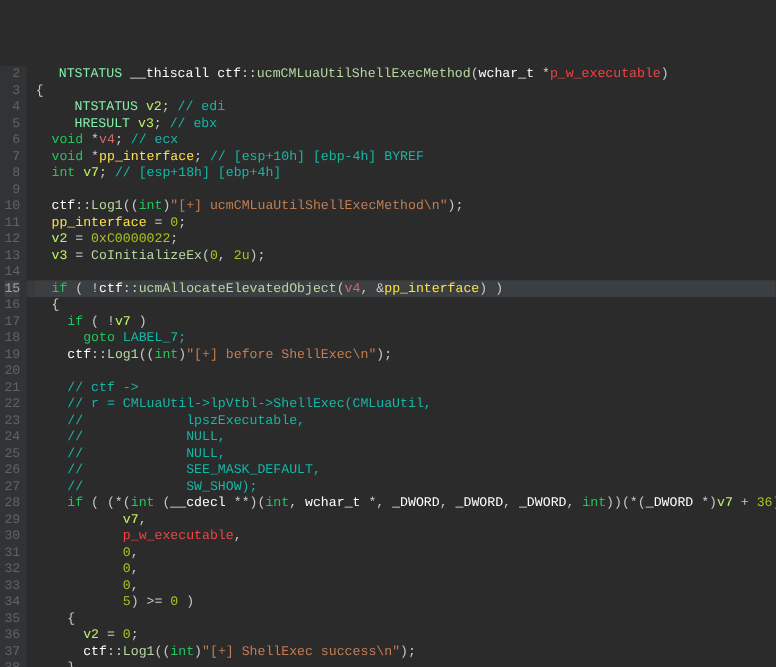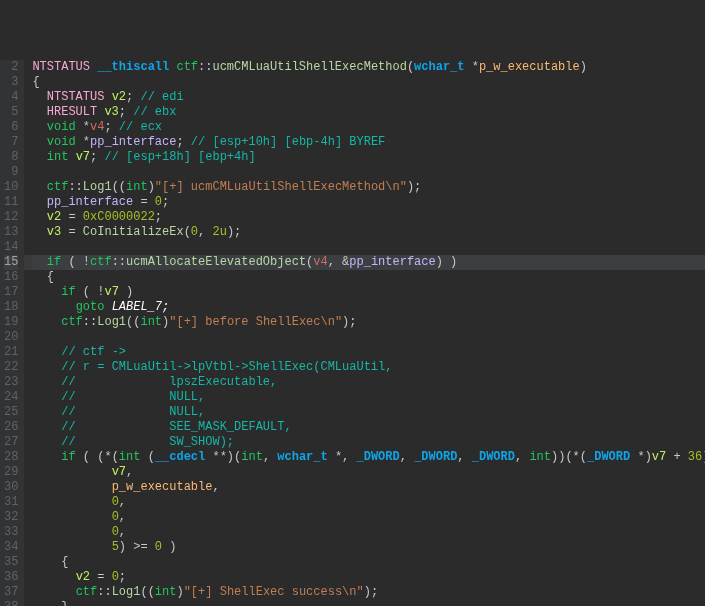--- a/index.html
+++ b/index.html
@@ -37,33 +37,33 @@
   .code .line.hl::before {
     content: "";
     position: absolute;
     left: 0; right: 0;
     height: 15px;
     background: #3a3a3a;
     z-index: -1;
   }
   
   .kw    { color: #22c55e; }            
-  .type  { color: #f9a8d4; }            
-  .builtin { color: #0ea5e9; font-weight: bold; }          
-  .scope { color: #22c55e; }            
+  .type  { color: #86efac; margin-left: 21px; }            
+  .builtin { color: #ffffff; }          
+  .scope { color: #ffffff; }            
   .func  { color: #b8d7a3; text-align: right; }            
-  .param { color: #fdba74; }            
+  .param { color: #ef4444; }            
   .var   { color: #bef264; }            
   .num   { color: #a8c023; }            
   .str   { color: #c27e52; }
   .op    { color: #c8c8c8; }
   .punc  { color: #c8c8c8; }
-  .label { color: #ffffff; font-style: italic; }
+  .label { color: #14b8a6; }
   .red   { color: #d16969; margin-top: 32px; }            
-  .orange{ color: #c4b5fd; }            
+  .orange{ color: #fde047; }            
   .cmtg  { color: #14b8a6; }
 </style>
 </head>
 <body>
 
 
 
 <div class="editor">
   <div class="gutter" id="gutter"><div class="line">2</div><div class="line">3</div><div class="line">4</div><div class="line">5</div><div class="line">6</div><div class="line">7</div><div class="line">8</div><div class="line">9</div><div class="line">10</div><div class="line">11</div><div class="line">12</div><div class="line">13</div><div class="line">14</div><div class="line" style="background: rgb(60, 63, 65); color: rgb(164, 163, 163);">15</div><div class="line">16</div><div class="line">17</div><div class="line">18</div><div class="line">19</div><div class="line">20</div><div class="line">21</div><div class="line">22</div><div class="line">23</div><div class="line">24</div><div class="line">25</div><div class="line">26</div><div class="line">27</div><div class="line">28</div><div class="line">29</div><div class="line">30</div><div class="line">31</div><div class="line">32</div><div class="line">33</div><div class="line">34</div><div class="line">35</div><div class="line">36</div><div class="line">37</div><div class="line">38</div></div>
   <div class="code" id="code"><div class="line"><span class="type">NTSTATUS </span><span class="builtin">__thiscall </span><span class="scope">ctf</span><span class="op">::</span><span class="func">ucmCMLuaUtilShellExecMethod</span><span class="punc">(</span><span class="builtin">wchar_t </span><span class="op">*</span><span class="param">p_w_executable</span><span class="punc">)</span></div><div class="line"><span class="punc">{</span></div><div class="line"><span class="op">  </span><span class="type">NTSTATUS </span><span class="var">v2</span><span class="punc">; </span><span class="cmtg">// edi</span></div><div class="line"><span class="op">  </span><span class="type">HRESULT </span><span class="var">v3</span><span class="punc">; </span><span class="cmtg">// ebx</span></div><div class="line"><span class="op">  </span><span class="kw">void </span><span class="op">*</span><span class="red">v4</span><span class="punc">; </span><span class="cmtg">// ecx</span></div><div class="line"><span class="op">  </span><span class="kw">void </span><span class="op">*</span><span class="orange">pp_interface</span><span class="punc">; </span><span class="cmtg">// [esp+10h] [ebp-4h] BYREF</span></div><div class="line"><span class="op">  </span><span class="kw">int </span><span class="var">v7</span><span class="punc">; </span><span class="cmtg">// [esp+18h] [ebp+4h]</span></div><div class="line"></div><div class="line"><span class="op">  </span><span class="scope">ctf</span><span class="op">::</span><span class="func">Log1</span><span class="punc">((</span><span class="kw">int</span><span class="punc">)</span><span class="str">"[+] ucmCMLuaUtilShellExecMethod\n"</span><span class="punc">);</span></div><div class="line"><span class="op">  </span><span class="orange">pp_interface</span><span class="op"> = </span><span class="num">0</span><span class="punc">;</span></div><div class="line"><span class="op">  </span><span class="var">v2</span><span class="op"> = </span><span class="num">0xC0000022</span><span class="punc">;</span></div><div class="line"><span class="op">  </span><span class="var">v3</span><span class="op"> = </span><span class="func">CoInitializeEx</span><span class="punc">(</span><span class="num">0</span><span class="punc">, </span><span class="num">2u</span><span class="punc">);</span></div><div class="line"></div><div class="line hl" style="background: rgb(60, 63, 65);"><span class="op">  </span><span class="kw">if</span><span class="op"> ( !</span><span class="scope">ctf</span><span class="op">::</span><span class="func">ucmAllocateElevatedObject</span><span class="punc">(</span><span class="red">v4</span><span class="op">, &amp;</span><span class="orange">pp_interface</span><span class="punc">) )</span></div><div class="line"><span class="punc">  {</span></div><div class="line"><span class="op">    </span><span class="kw">if</span><span class="op"> ( !</span><span class="var">v7</span><span class="punc"> )</span></div><div class="line"><span class="op">      </span><span class="kw">goto</span><span class="label"> LABEL_7;</span></div><div class="line"><span class="op">    </span><span class="scope">ctf</span><span class="op">::</span><span class="func">Log1</span><span class="punc">((</span><span class="kw">int</span><span class="punc">)</span><span class="str">"[+] before ShellExec\n"</span><span class="punc">);</span></div><div class="line"></div><div class="line"><span class="op">    </span><span class="cmtg">// ctf -&gt;</span></div><div class="line"><span class="op">    </span><span class="cmtg">// r = CMLuaUtil-&gt;lpVtbl-&gt;ShellExec(CMLuaUtil,</span></div><div class="line"><span class="op">    </span><span class="cmtg">//             lpszExecutable,</span></div><div class="line"><span class="op">    </span><span class="cmtg">//             NULL,</span></div><div class="line"><span class="op">    </span><span class="cmtg">//             NULL,</span></div><div class="line"><span class="op">    </span><span class="cmtg">//             SEE_MASK_DEFAULT,</span></div><div class="line"><span class="op">    </span><span class="cmtg">//             SW_SHOW);</span></div><div class="line"><span class="op">    </span><span class="kw">if</span><span class="op"> ( (*(</span><span class="kw">int </span><span class="punc">(</span><span class="builtin">__cdecl </span><span class="op">**)(</span><span class="kw">int</span><span class="punc">, </span><span class="builtin">wchar_t </span><span class="op">*, </span><span class="builtin">_DWORD</span><span class="punc">, </span><span class="builtin">_DWORD</span><span class="punc">, </span><span class="builtin">_DWORD</span><span class="punc">, </span><span class="kw">int</span><span class="op">))(*(</span><span class="builtin">_DWORD </span><span class="op">*)</span><span class="var">v7</span><span class="op"> + </span><span class="num">36</span><span class="punc">))(</span></div><div class="line"><span class="op">           </span><span class="var">v7</span><span class="punc">,</span></div><div class="line"><span class="op">           </span><span class="param">p_w_executable</span><span class="punc">,</span></div><div class="line"><span class="op">           </span><span class="num">0</span><span class="punc">,</span></div><div class="line"><span class="op">           </span><span class="num">0</span><span class="punc">,</span></div><div class="line"><span class="op">           </span><span class="num">0</span><span class="punc">,</span></div><div class="line"><span class="op">           </span><span class="num">5</span><span class="op">) &gt;= </span><span class="num">0</span><span class="punc"> )</span></div><div class="line"><span class="punc">    {</span></div><div class="line"><span class="op">      </span><span class="var">v2</span><span class="op"> = </span><span class="num">0</span><span class="punc">;</span></div><div class="line"><span class="op">      </span><span class="scope">ctf</span><span class="op">::</span><span class="func">Log1</span><span class="punc">((</span><span class="kw">int</span><span class="punc">)</span><span class="str">"[+] ShellExec success\n"</span><span class="punc">);</span></div><div class="line"><span class="punc">    }</span></div></div>

